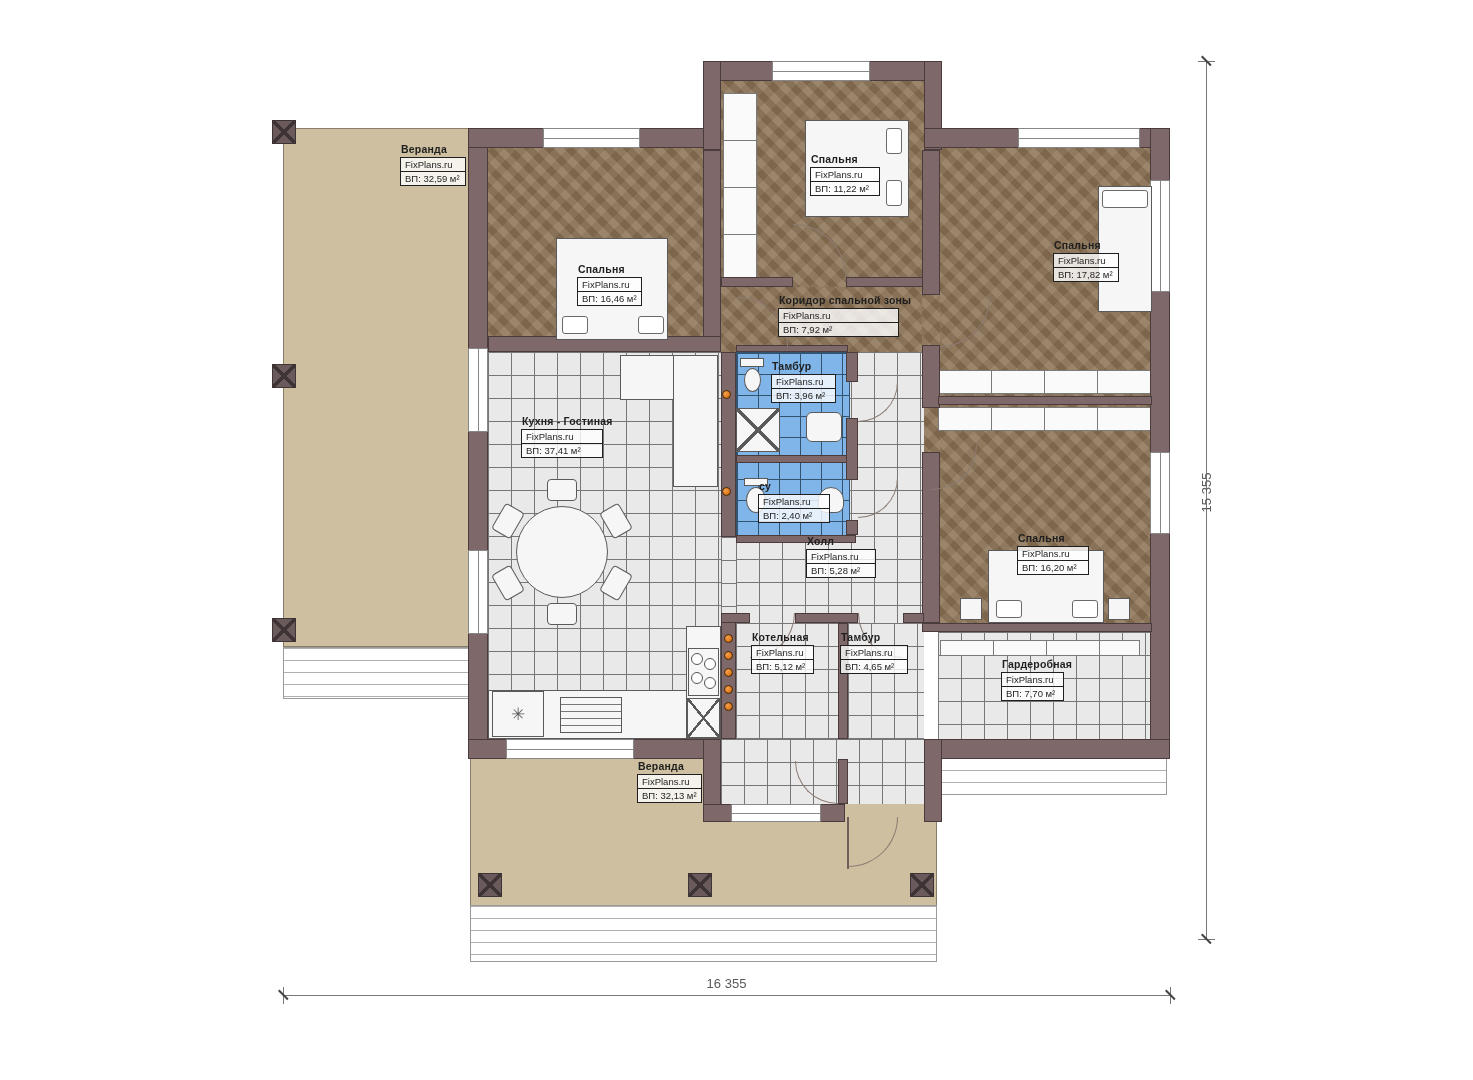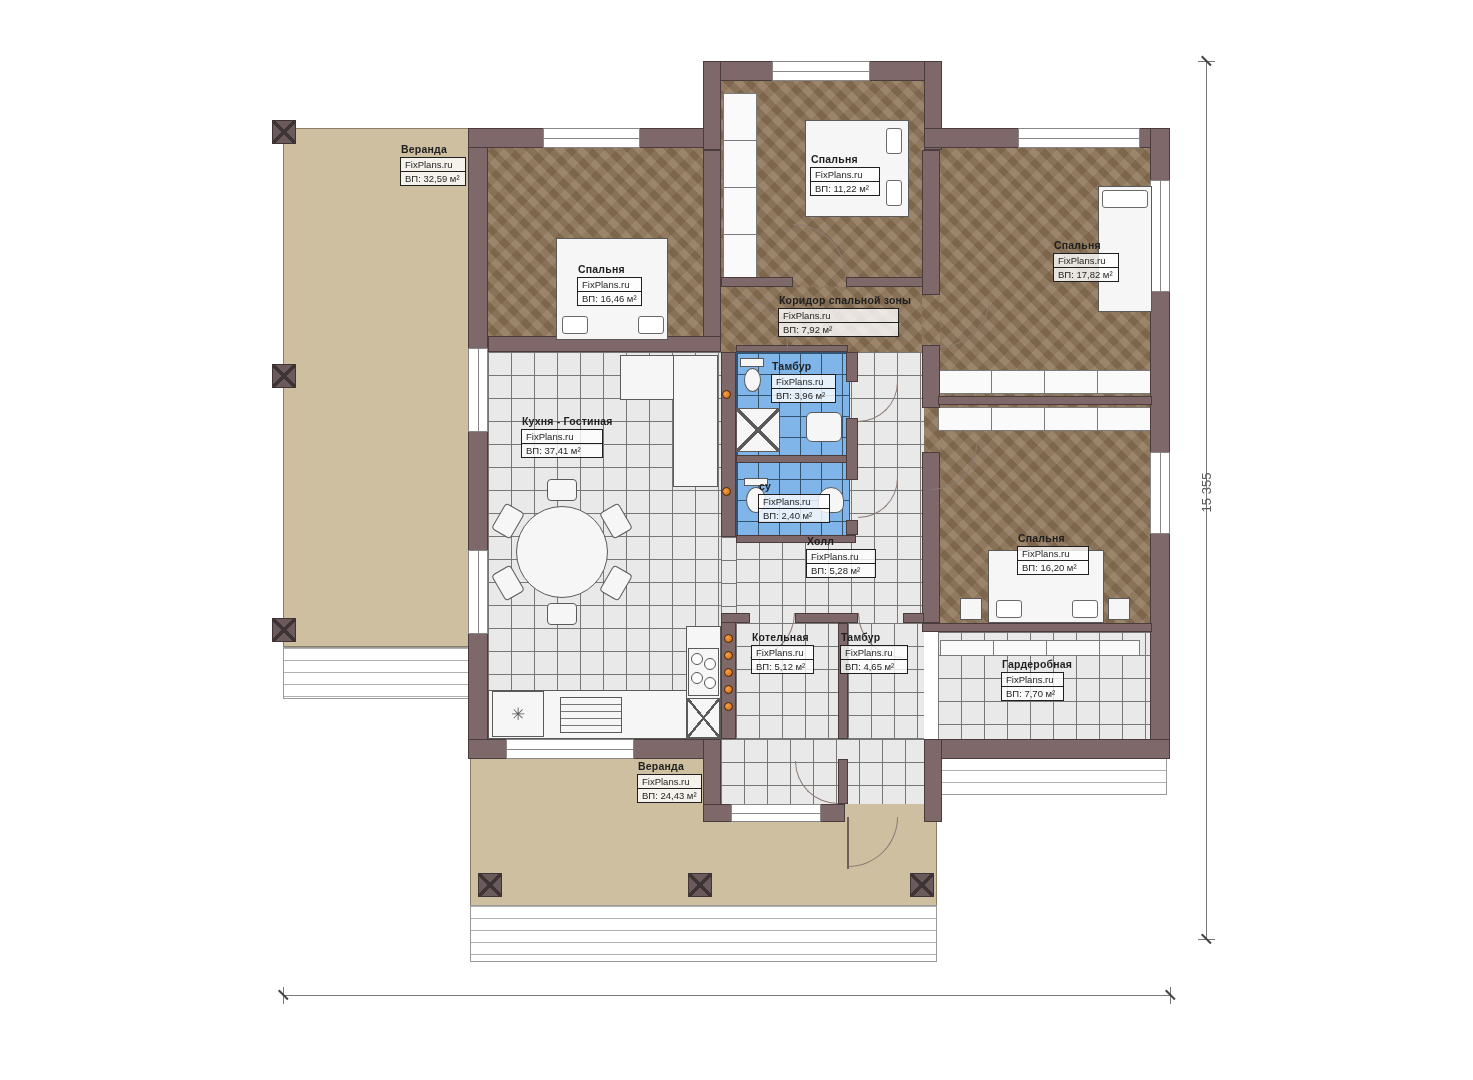--- a/index.html
+++ b/index.html
@@ -312,24 +312,25 @@
     <div class="lbl-name">Гардеробная</div>
     <div class="lbl-box" style="min-width:61px">
       <div class="lbl-brand">FixPlans.ru</div>
       <div class="lbl-area">ВП: 7,70 м²</div>
     </div>
   </div>
   <div class="lbl" style="left:637px;top:760px">
     <div class="lbl-name">Веранда</div>
     <div class="lbl-box" style="min-width:63px">
       <div class="lbl-brand">FixPlans.ru</div>
-      <div class="lbl-area">ВП: 24,43 м²</div>
-    </div>
-  </div>
-
+      <div class="lbl-area">ВП: 32,13 м²</div>
+    </div>
+  </div>
+
+  <div class="dim-text" style="left:283px;top:976px;width:887px;text-align:center">16 355</div>
   <div class="dim-line" style="left:283px;top:995px;width:887px;height:1px"></div>
   <div class="dim-line" style="left:283px;top:987px;width:1px;height:17px"></div>
   <div class="dim-line" style="left:1170px;top:987px;width:1px;height:17px"></div>
   <div class="dim-tick" style="left:277px;top:994px"></div>
   <div class="dim-tick" style="left:1164px;top:994px"></div>
 
   <div class="dim-line" style="left:1206px;top:61px;width:1px;height:879px"></div>
   <div class="dim-text" style="left:1176px;top:485px;width:60px;text-align:center;transform:rotate(-90deg)">15 355</div>
   <div class="dim-line" style="left:1198px;top:61px;width:17px;height:1px"></div>
   <div class="dim-line" style="left:1198px;top:939px;width:17px;height:1px"></div>

